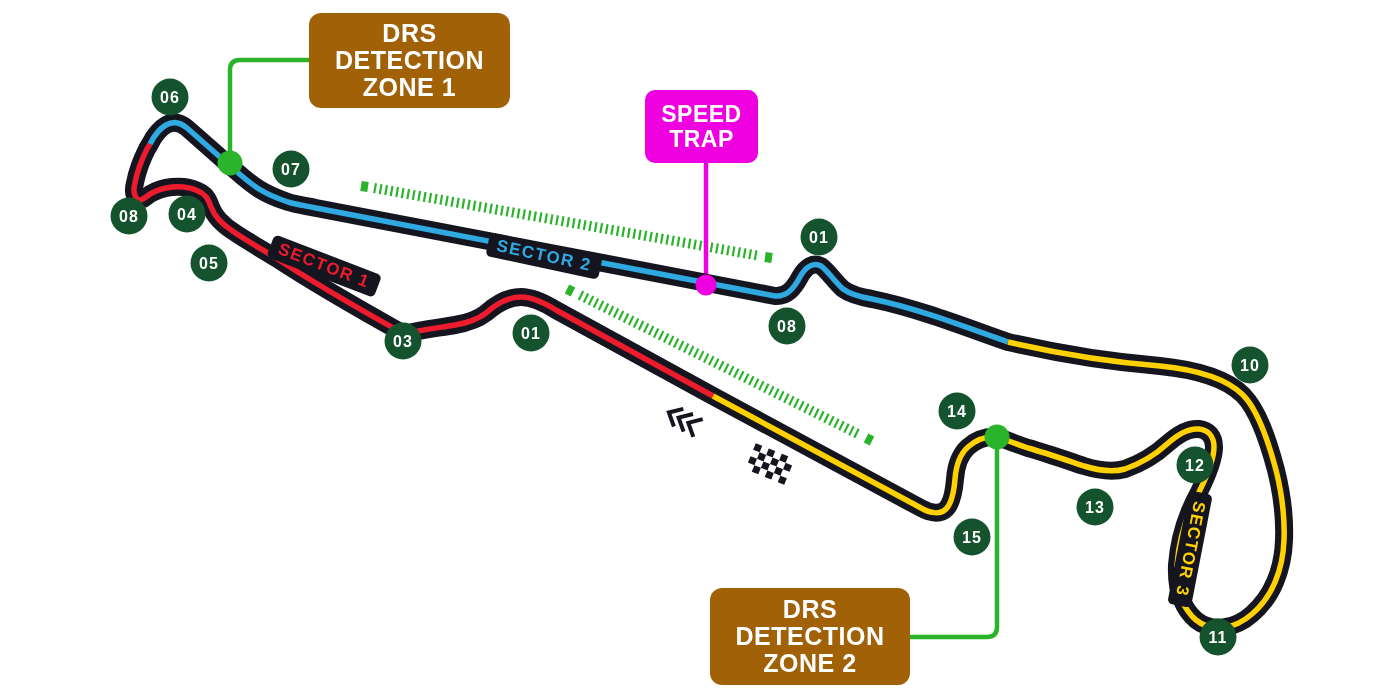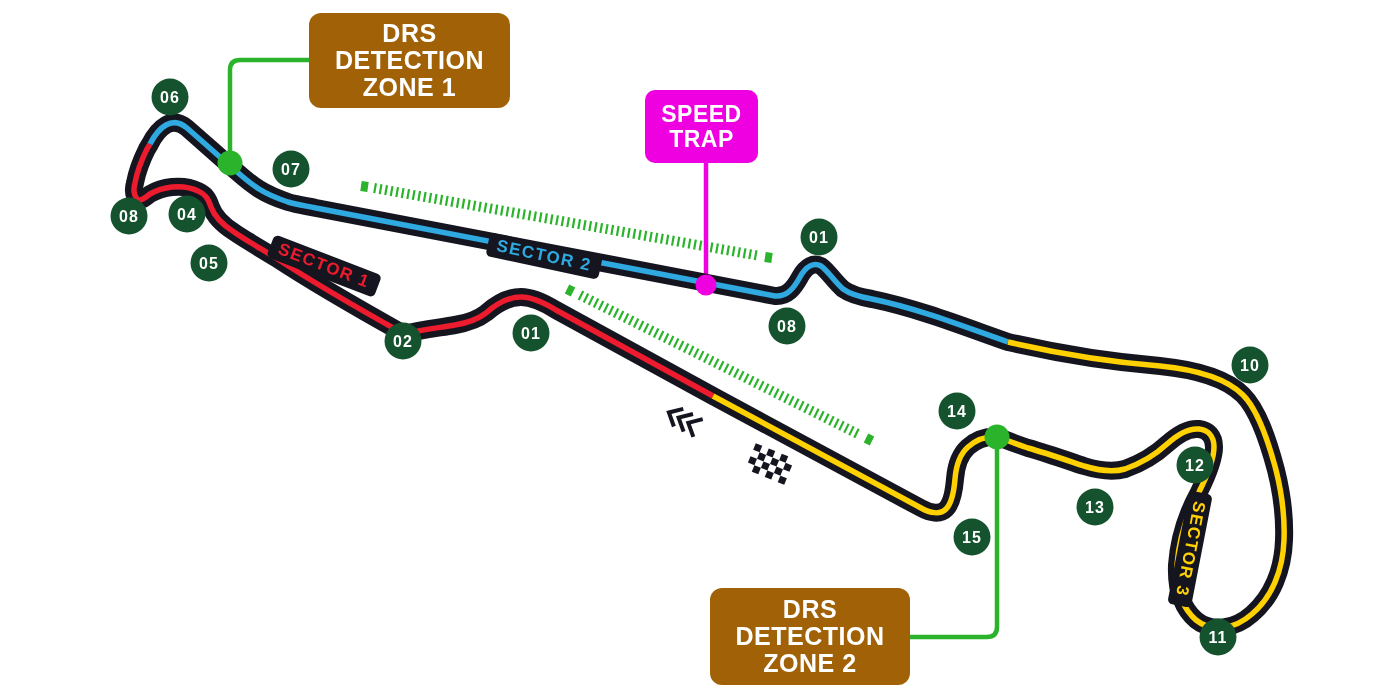--- a/index.html
+++ b/index.html
@@ -141,21 +141,21 @@
     <circle cx="230" cy="163" r="12.5" fill="#2bb42b"></circle>
     <circle cx="706" cy="285" r="10.5" fill="#ee00e0"></circle>
     <circle cx="997" cy="437" r="12.5" fill="#2bb42b"></circle>
   </svg>
 
   <div class="sector-pill s1" style="left:324px;top:266px;">SECTOR 1</div>
   <div class="sector-pill s2" style="left:544px;top:256px;">SECTOR 2</div>
   <div class="sector-pill s3" style="left:1190px;top:549px;">SECTOR 3</div>
 
   <div class="turn-badge" style="left:531px;top:333px;">01</div>
-  <div class="turn-badge" style="left:403px;top:341px;">02</div>
+  <div class="turn-badge" style="left:403px;top:341px;">03</div>
   <div class="turn-badge" style="left:209px;top:263px;">05</div>
   <div class="turn-badge" style="left:187px;top:214px;text-align:right;">04</div>
   <div class="turn-badge" style="left:129px;top:216px;">08</div>
   <div class="turn-badge" style="left:170px;top:97px;">06</div>
   <div class="turn-badge" style="left:291px;top:169px;">07</div>
   <div class="turn-badge" style="left:787px;top:326px;">08</div>
   <div class="turn-badge" style="left:819px;top:237px;">01</div>
   <div class="turn-badge" style="left:1250px;top:365px;">10</div>
   <div class="turn-badge" style="left:1218px;top:637px;">11</div>
   <div class="turn-badge" style="left:1195px;top:465px;">12</div>

